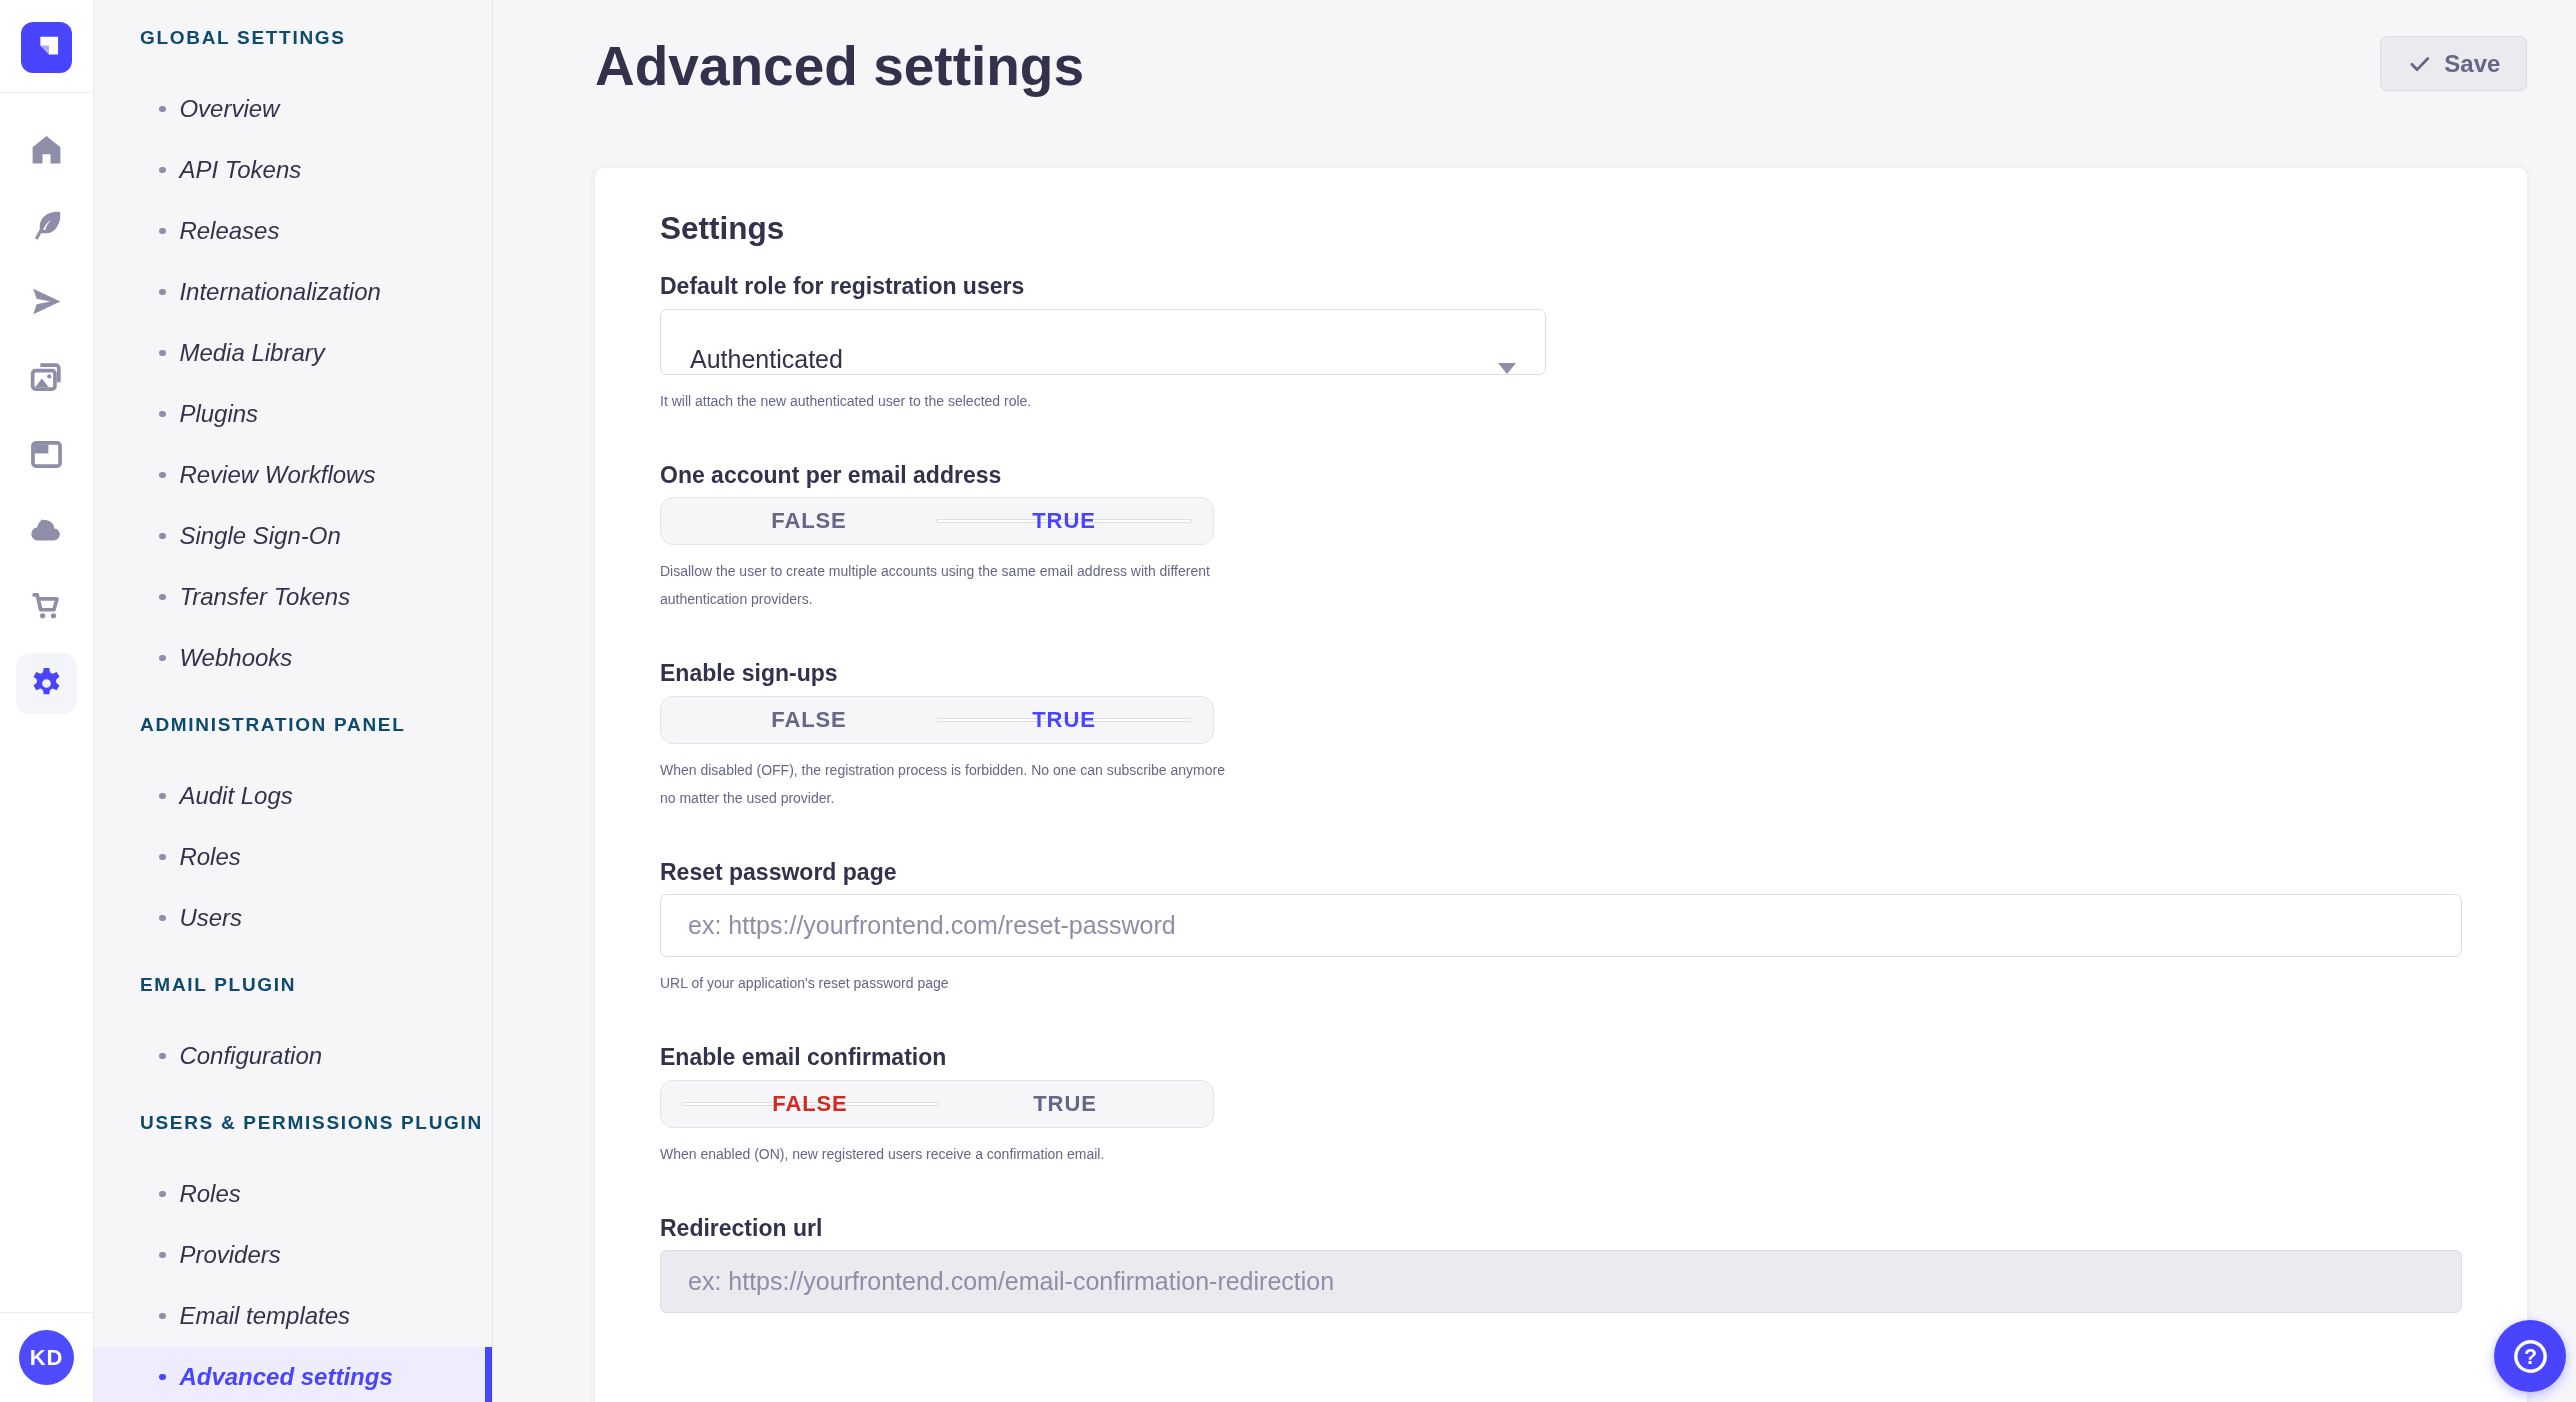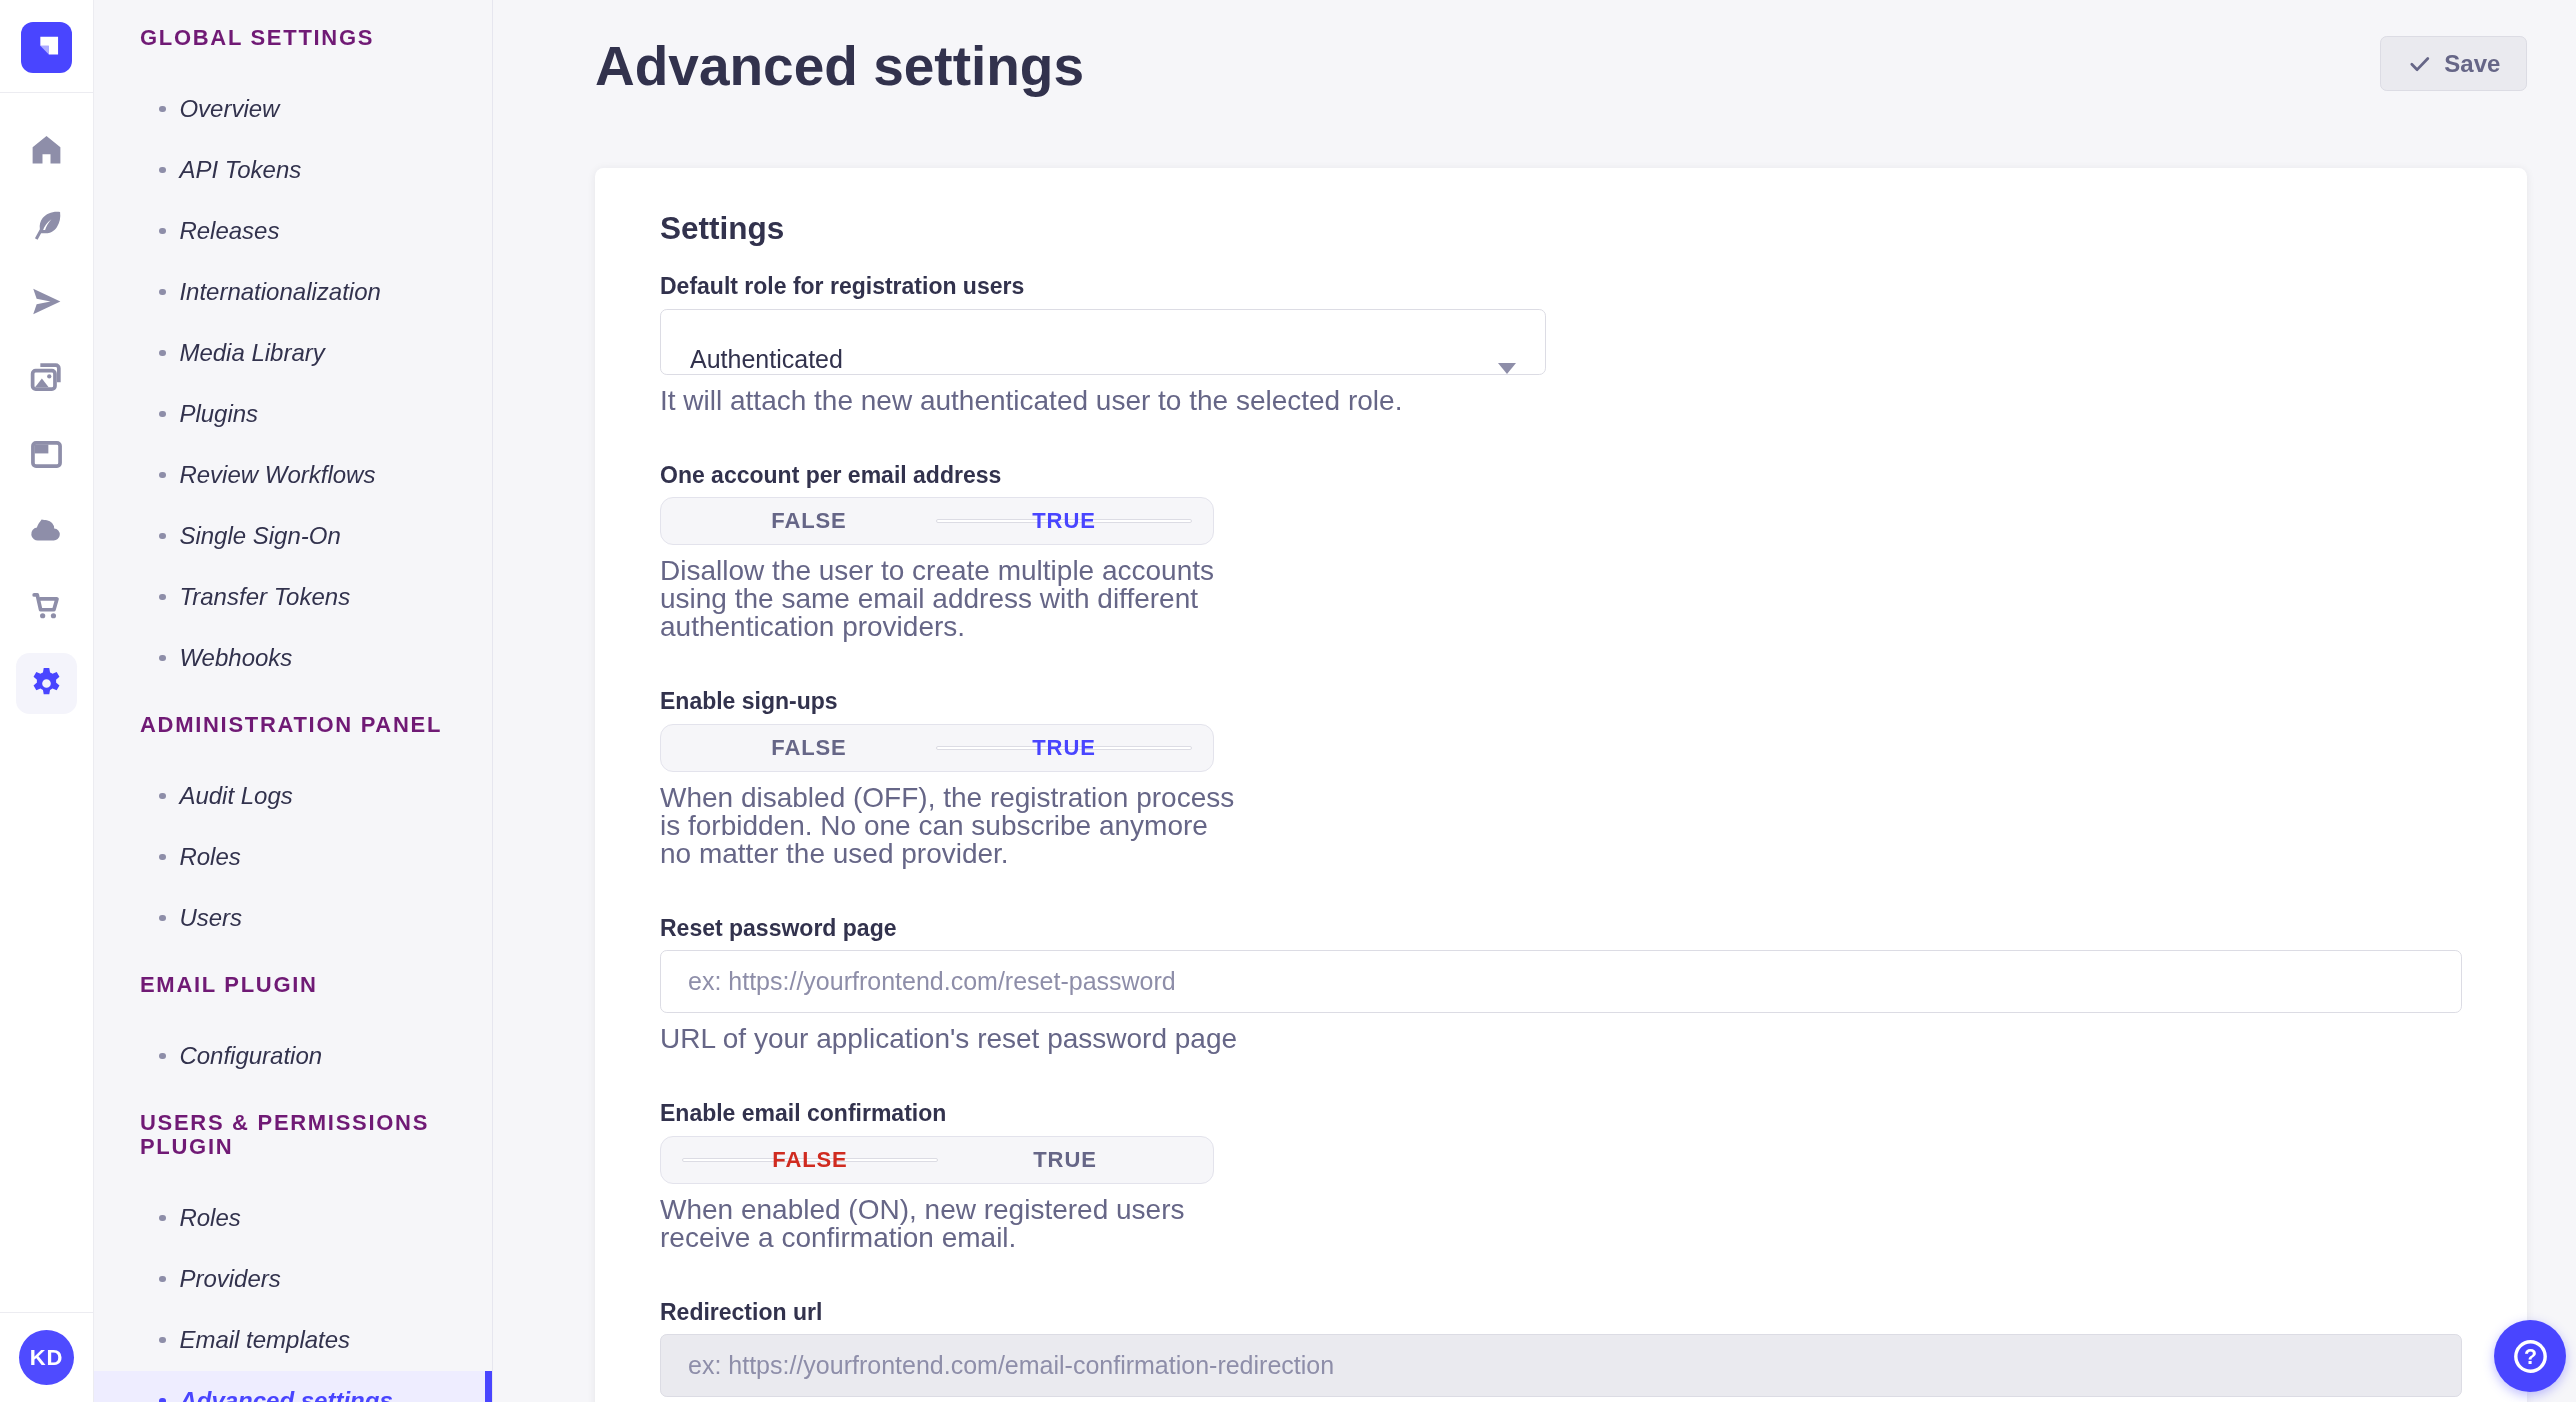--- a/index.html
+++ b/index.html
@@ -38,22 +38,22 @@
     font-size: 22px; font-weight: 700; letter-spacing: 0.9px;
     display: flex; align-items: center; justify-content: center; cursor: pointer;
   }
 
   
   .subnav {
     width: 399px; background: #f6f6f9; border-right: 1.7px solid #e6e6ef;
     padding-top: 25.6px; flex-shrink: 0; overflow: hidden;
   }
   .section-title {
-    padding-left: 46px; font-size: 22px; font-weight: 700; letter-spacing: 1.7px;
-    color: #701a75; line-height: 24px; margin-bottom: 29px;
+    padding-left: 46px; font-size: 19px; font-weight: 700; letter-spacing: 1.7px;
+    color: #0c4a6e; line-height: 24px; margin-bottom: 29px;
   }
   .nav-section:not(:first-child) .section-title { margin-top: 24px; }
   .nav-item {
     position: relative; height: 61px; display: flex; align-items: center;
     padding-left: 65px; cursor: pointer;
   }
   .dot { width: 6.8px; height: 6.8px; border-radius: 50%; background: #8e8ea9; margin-right: 13.6px; flex-shrink: 0; }
   .nav-label { font-size: 24px; color: #32324d; font-style: italic; }
   .nav-item.active { background: #eeedff; }
   .nav-item.active .nav-label { color: #4945ff; font-weight: 600; }
@@ -73,21 +73,21 @@
 
   .card {
     margin-top: 72px; background: #fff; border-radius: 8.5px;
     box-shadow: 0 1.7px 8.5px rgba(33,33,52,.08);
     padding: 41px 65px 51px; height: 1278px;
   }
   .card-title { font-size: 31.5px; font-weight: 700; color: #32324d; line-height: 39px; margin-bottom: 24px; }
 
   .field { margin-bottom: 46px; }
   .field-label { font-size: 23px; font-weight: 600; color: #32324d; line-height: 28px; margin-bottom: 8.5px; }
-  .hint { font-size: 28px; color: #666687; line-height: 28px; margin-top: 12px; }
+  .hint { font-size: 14px; color: #666687; line-height: 28px; margin-top: 12px; }
   .hint.narrow { max-width: 579px; }
 
   .select {
     width: 886px; height: 66px; background: #fff; border: 1.7px solid #dcdce4; border-radius: 6.8px;
     display: flex; align-items: flex-end; justify-content: space-between; padding: 0 29px; cursor: pointer;
   }
   .select-value { font-size: 25px; color: #32324d; }
   .chevron {
     width: 0; height: 0;
     border-left: 9.4px solid transparent; border-right: 9.4px solid transparent;

